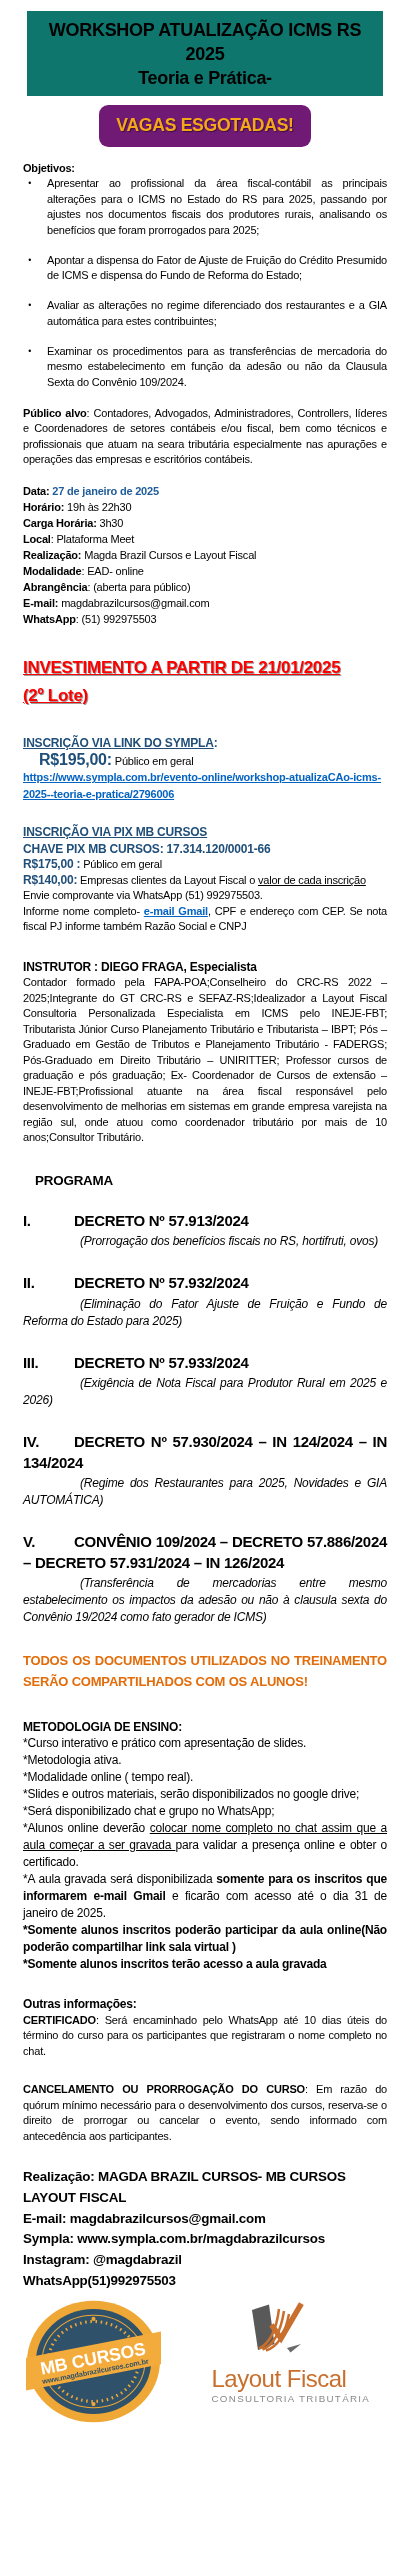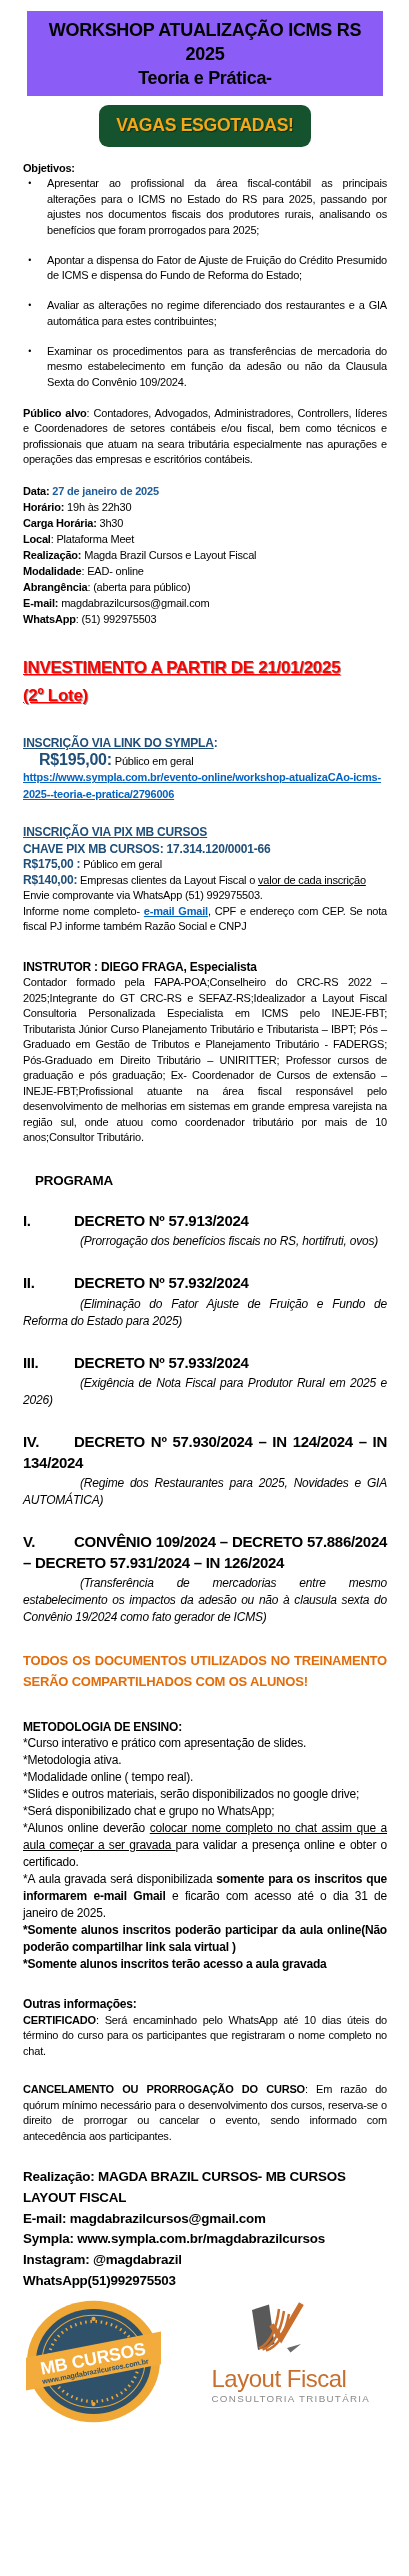--- a/index.html
+++ b/index.html
@@ -7,27 +7,27 @@
     width:410px; min-height:2576px;
     font-family:"Liberation Sans", sans-serif;
     color:#000; font-size:11px; line-height:15.5px; letter-spacing:-0.2px;
   }
   .page { padding:11.4px 23px 0 23px; }
   p { margin:0; }
   .just { text-align:justify; }
   b, .bold { font-weight:bold; }
 
   .title-band {
-    background:#8b5cf6; text-align:center; font-weight:bold;
+    background:#0f766e; text-align:center; font-weight:bold;
     font-size:18px; line-height:24px; padding:6.2px 4.1px; margin:0 4.1px;
     letter-spacing:-0.3px;
   }
   .badge-wrap { text-align:center; margin:9.3px 0 13.4px; }
   .badge {
-    display:inline-block; background:#14532d; color:#F4A718;
+    display:inline-block; background:#701a75; color:#F4A718;
     font-weight:bold; font-size:17.6px; line-height:17.6px;
     padding:12.4px 17.6px; border-radius:9.3px;
     text-shadow:1px 1px 1px rgba(0,0,0,0.45); letter-spacing:-0.3px;
   }
 
   .h-black { font-weight:bold; }
   .sec { margin-bottom:15.5px; }
 
   .bullet { position:relative; padding-left:24px; margin-bottom:14.5px; text-align:justify; }
   .bullet::before { content:"\2022"; position:absolute; left:5.2px; top:0; font-size:8.8px; }

